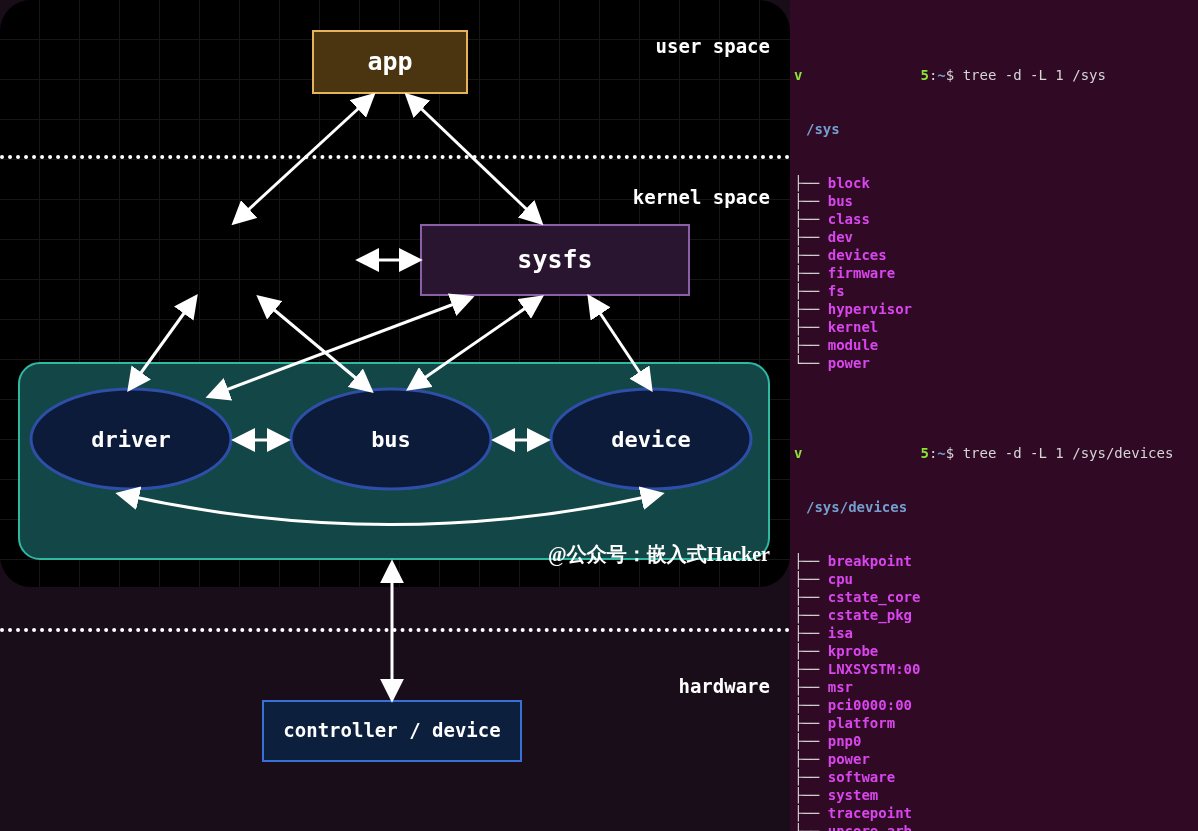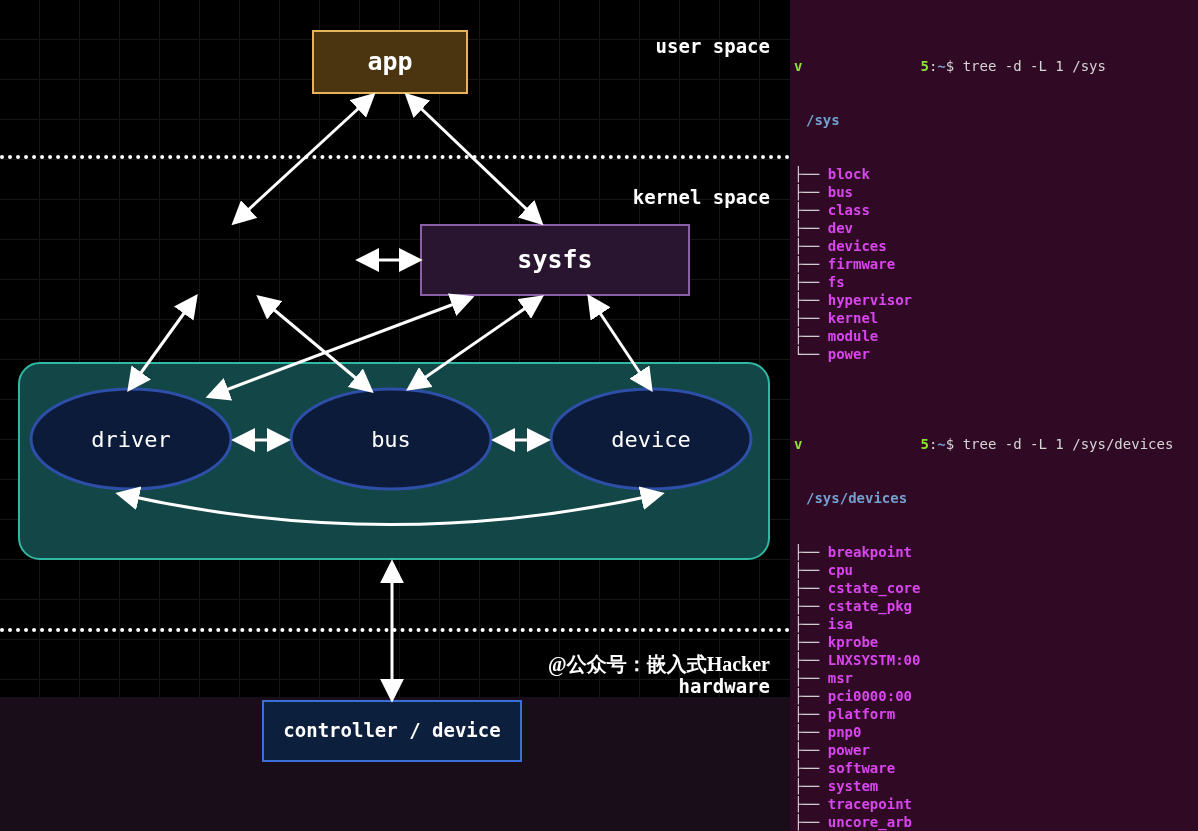--- a/index.html
+++ b/index.html
@@ -9,27 +9,28 @@
     background: #1a0d1a;
     font-family: "DejaVu Sans Mono", Menlo, Consolas, monospace;
     position: relative;
     overflow: hidden;
     color: #fff;
   }
   
   .diagram {
     position: absolute;
     left: 0; top: 0;
-    width: 790px; height: 697px;
+    width: 790px; height: 587px;
     background-color: #000;
     background-image:
       linear-gradient(#161616 1px, transparent 1px),
       linear-gradient(90deg, #161616 1px, transparent 1px);
     background-size: 40px 40px;
     background-position: -1px -1px;
+    border-radius: 31px;
   }
   .space-label {
     position: absolute;
     right: 20px;
     color: #fff;
     font-weight: 700;
     font-size: 19px;
   }
   .dotted {
     position: absolute;
@@ -72,21 +73,21 @@
     left: 18px; top: 362px;
     width: 752px; height: 198px;
     background: #134646;
     border: 2px solid #2fb9a3;
     border-radius: 22px;
   }
   .ellipse {
     position: absolute;
     width: 206px; height: 106px;
     display: flex; align-items: center; justify-content: center;
-    color: #fff; font-size: 22px; font-weight: 400;
+    color: #fff; font-size: 22px; font-weight: 700;
   }
   .ellipse svg { position: absolute; inset: 0; width: 100%; height: 100%; }
   .ellipse span { position: relative; z-index: 2; }
   .driver { left: 28px; top: 386px; }
   .bus    { left: 288px; top: 386px; }
   .device { left: 548px; top: 386px; }
   .controller {
     left: 262px; top: 700px;
     width: 260px; height: 62px;
     background: #0c1f3d;
@@ -105,21 +106,21 @@
     pointer-events: none;
   }
   
   .term {
     position: absolute;
     left: 790px; top: 0;
     width: 408px; height: 831px;
     background: #300a24;
     font-size: 14px;
     line-height: 18px;
-    padding: 3px 4px;
+    padding: 12px 4px;
     white-space: pre;
   }
   .term .user { color: #8ae234; font-weight: 700; }
   .term .host { color: #8ae234; font-weight: 700; }
   .term .at   { color: #d6d6d6; }
   .term .tilde{ color: #739fcf; font-weight: 700; }
   .term .cmd  { color: #d6d6d6; }
   .term .root { color: #739fcf; font-weight: 700; margin-left: 12px; }
   .term .dir  { color: #d946ef; font-weight: 700; }
   .tree-row { display: block; }

